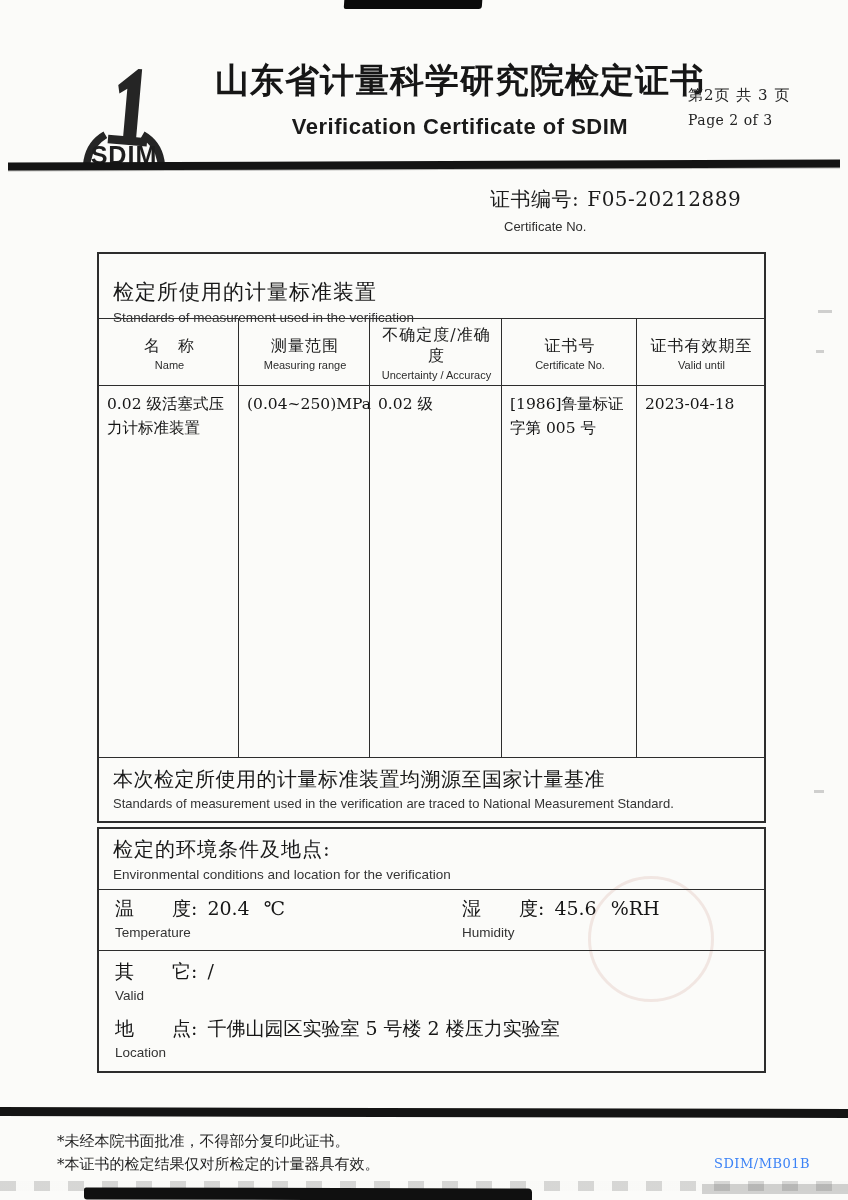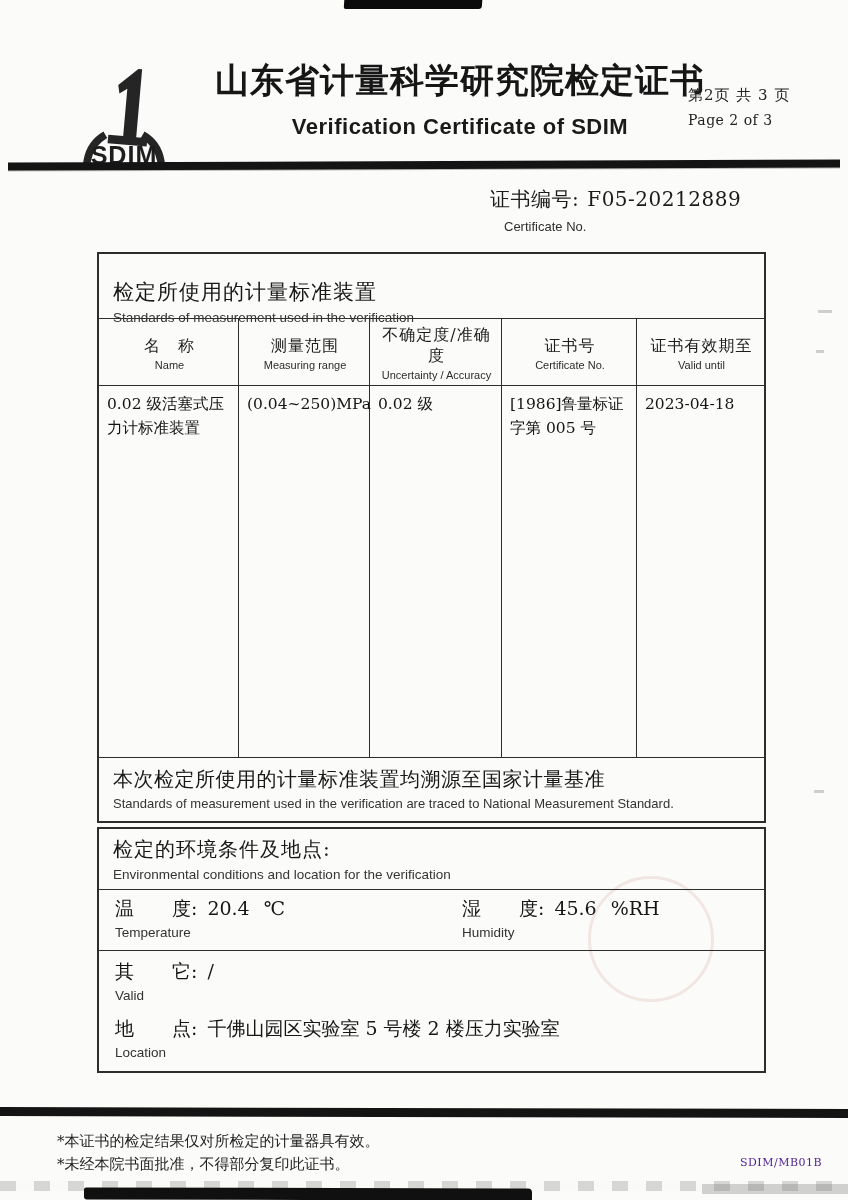--- a/index.html
+++ b/index.html
@@ -66,21 +66,21 @@
   .reading.tleft{left:16px;}
   .reading.tright{left:363px;}
   .r-cn{font-size:19px;color:#161616;}
   .r-val{margin-left:10px;}
   .r-unit{margin-left:14px;}
   .r-en{margin-top:3px;font-size:13.5px;color:#333;}
   .env-others{padding:8px 16px 0;box-sizing:border-box;}
   .pair + .pair{margin-top:13px;}
   
   .footnotes{position:absolute;left:57px;top:1130px;font-size:15px;line-height:1.55;color:#1f1f1f;}
-  .formcode{position:absolute;left:740px;top:1156px;font-size:11px;color:#4c1d95;letter-spacing:.5px;}
+  .formcode{position:absolute;left:714px;top:1156px;font-size:13px;color:#3b82f6;letter-spacing:.5px;}
 </style>
 </head>
 <body>
 
 <div class="page">
 
   <div class="artifact top-bar"></div>
   <div class="artifact edge-mark m1"></div>
   <div class="artifact edge-mark m2"></div>
   <div class="artifact edge-mark m3"></div>
@@ -195,22 +195,22 @@
         </div>
         <div class="r-en sans">Location</div>
       </div>
     </div>
 
   </div>
 
   <div class="rule rule-bottom"></div>
 
   <div class="footnotes">
+    <div>*未经本院书面批准，不得部分复印此证书。</div>
     <div>*本证书的检定结果仅对所检定的计量器具有效。</div>
-    <div>*未经本院书面批准，不得部分复印此证书。</div>
   </div>
 
   <div class="formcode">SDIM/MB01B</div>
 
   <div class="artifact bottom-speckle"></div>
   <div class="artifact bottom-bar"></div>
   <div class="artifact bottom-smudge"></div>
 
 </div>
 

